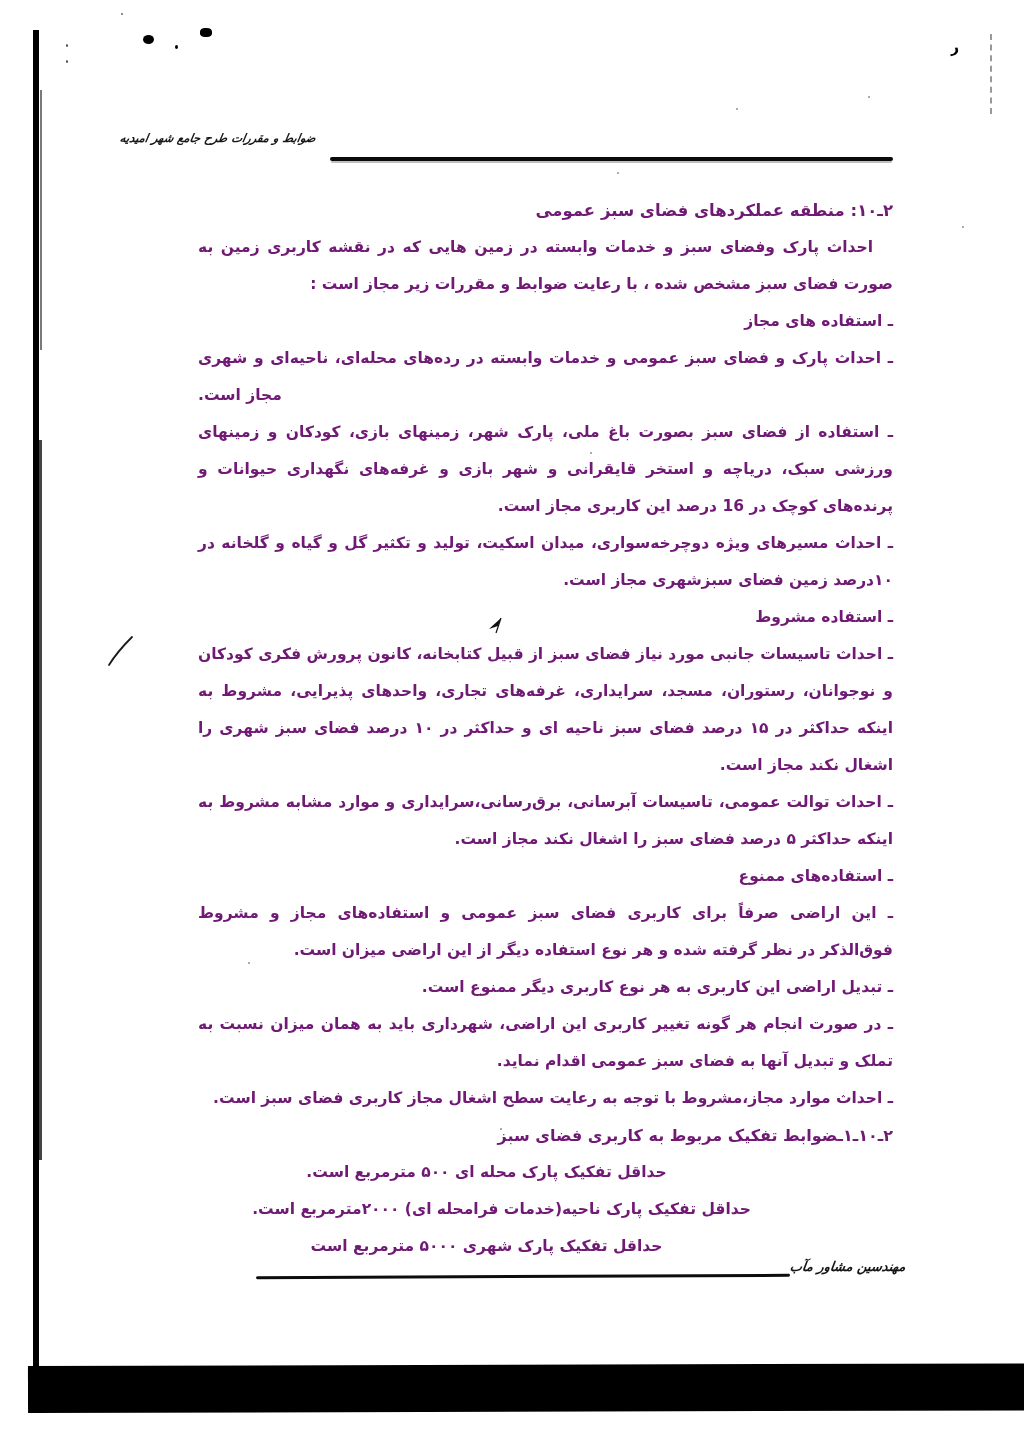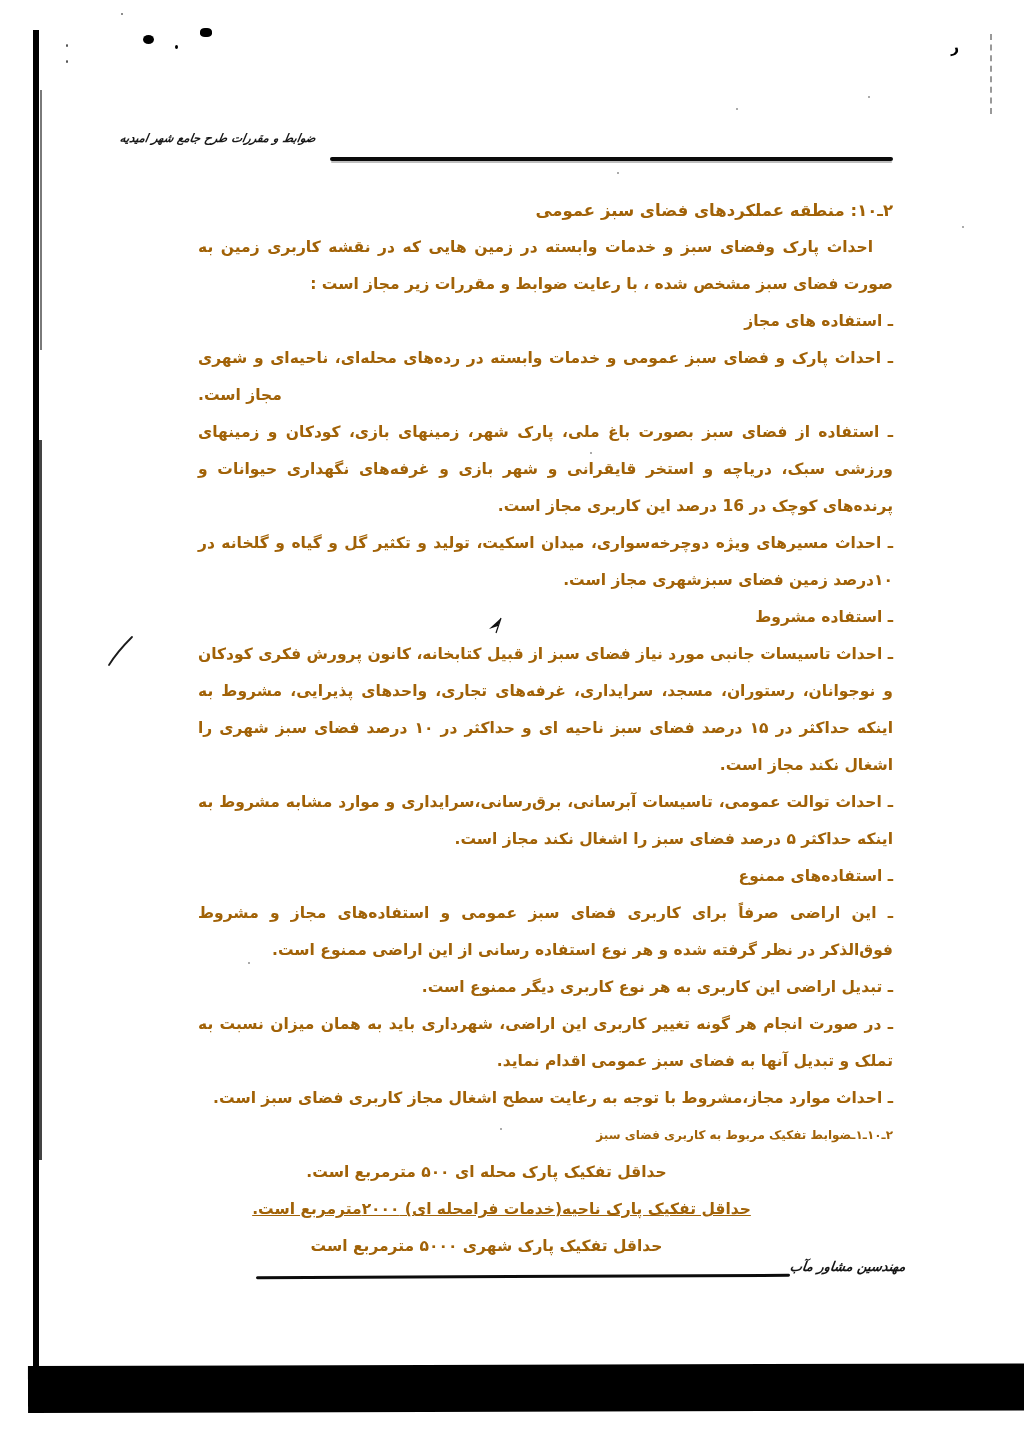--- a/index.html
+++ b/index.html
@@ -23,30 +23,30 @@
     position:absolute;top:157px;left:330px;width:563px;height:4px;
     background:#0a0a0a;border-radius:2px;
     box-shadow:0 3px 0 -1px rgba(0,0,0,.25);
   }
   
   .doc-body{
     position:absolute;top:192px;right:131px;width:695px;
     direction:rtl;
     font-size:15.5px;line-height:37px;font-weight:700;
     text-align:justify;
-    color:#a16207;
+    color:#701a75;
   }
   .blk{margin:0;}
   .h1{font-size:16.5px;letter-spacing:.2px;}
-  .h2{font-size:12px;}
+  .h2{font-size:16px;}
   .p-first{text-indent:20px;}
   .last-left{text-align-last:left;}
   .short{text-align:center;}
   .ind-a{padding-right:118px;}
-  .ind-b{padding-right:88px;text-decoration:underline;}
+  .ind-b{padding-right:88px;}
   
   .footer-rule{
     position:absolute;top:1275px;left:256px;width:534px;height:3px;
     background:#0c0c0c;transform:rotate(-0.25deg);border-radius:2px;
   }
   .footer-credit{
     position:absolute;top:1259px;right:118px;
     direction:rtl;white-space:nowrap;
     font-size:13px;font-weight:700;font-style:italic;
     transform:skewX(-8deg);
@@ -97,21 +97,21 @@
     <div class="blk h1">۲ـ۱۰: منطقه عملکردهای فضای سبز عمومی</div>
     <div class="blk p-first">احداث پارک وفضای سبز و خدمات وابسته در زمین هایی که در نقشه کاربری زمین به صورت فضای سبز مشخص شده ، با رعایت ضوابط و مقررات زیر مجاز است :</div>
     <div class="blk">ـ استفاده های مجاز</div>
     <div class="blk last-left">ـ احداث پارک و فضای سبز عمومی و خدمات وابسته در رده‌های محله‌ای، ناحیه‌ای و شهری مجاز است.</div>
     <div class="blk">ـ استفاده از فضای سبز بصورت باغ ملی، پارک شهر، زمینهای بازی، کودکان و زمینهای ورزشی سبک، دریاچه و استخر قایقرانی و شهر بازی و غرفه‌های نگهداری حیوانات و پرنده‌های کوچک در 16 درصد این کاربری مجاز است.</div>
     <div class="blk">ـ احداث مسیرهای ویژه دوچرخه‌سواری، میدان اسکیت، تولید و تکثیر گل و گیاه و گلخانه در ۱۰درصد زمین فضای سبزشهری مجاز است.</div>
     <div class="blk">ـ استفاده مشروط</div>
     <div class="blk">ـ احداث تاسیسات جانبی مورد نیاز فضای سبز از قبیل کتابخانه، کانون پرورش فکری کودکان و نوجوانان، رستوران، مسجد، سرایداری، غرفه‌های تجاری، واحدهای پذیرایی، مشروط به اینکه حداکثر در ۱۵ درصد فضای سبز ناحیه ای و حداکثر در ۱۰ درصد فضای سبز شهری را اشغال نکند مجاز است.</div>
     <div class="blk">ـ احداث توالت عمومی، تاسیسات آبرسانی، برق‌رسانی،سرایداری و موارد مشابه مشروط به اینکه حداکثر ۵ درصد فضای سبز را اشغال نکند مجاز است.</div>
     <div class="blk">ـ استفاده‌های ممنوع</div>
-    <div class="blk">ـ این اراضی صرفاً برای کاربری فضای سبز عمومی و استفاده‌های مجاز و مشروط فوق‌الذکر در نظر گرفته شده و هر نوع استفاده رسانی از این اراضی ممنوع  است.</div>
+    <div class="blk">ـ این اراضی صرفاً برای کاربری فضای سبز عمومی و استفاده‌های مجاز و مشروط فوق‌الذکر در نظر گرفته شده و هر نوع استفاده دیگر از این اراضی میزان  است.</div>
     <div class="blk">ـ تبدیل اراضی این کاربری به هر نوع کاربری دیگر ممنوع است.</div>
     <div class="blk">ـ در صورت انجام هر گونه تغییر کاربری این اراضی، شهرداری باید به همان میزان نسبت به تملک و تبدیل آنها به فضای سبز عمومی اقدام نماید.</div>
     <div class="blk">ـ احداث موارد مجاز،مشروط با توجه به رعایت سطح اشغال مجاز کاربری فضای سبز است.</div>
     <div class="blk h2">۲ـ۱۰ـ۱ـضوابط تفکیک مربوط به کاربری فضای سبز</div>
     <div class="blk short ind-a">حداقل تفکیک پارک محله ای ۵۰۰ مترمربع است.</div>
     <div class="blk short ind-b">حداقل تفکیک پارک ناحیه(خدمات فرامحله ای) ۲۰۰۰مترمربع است.</div>
     <div class="blk short ind-a">حداقل تفکیک پارک شهری ۵۰۰۰ مترمربع است</div>
   </div>
 
   <div class="footer-rule"></div>

